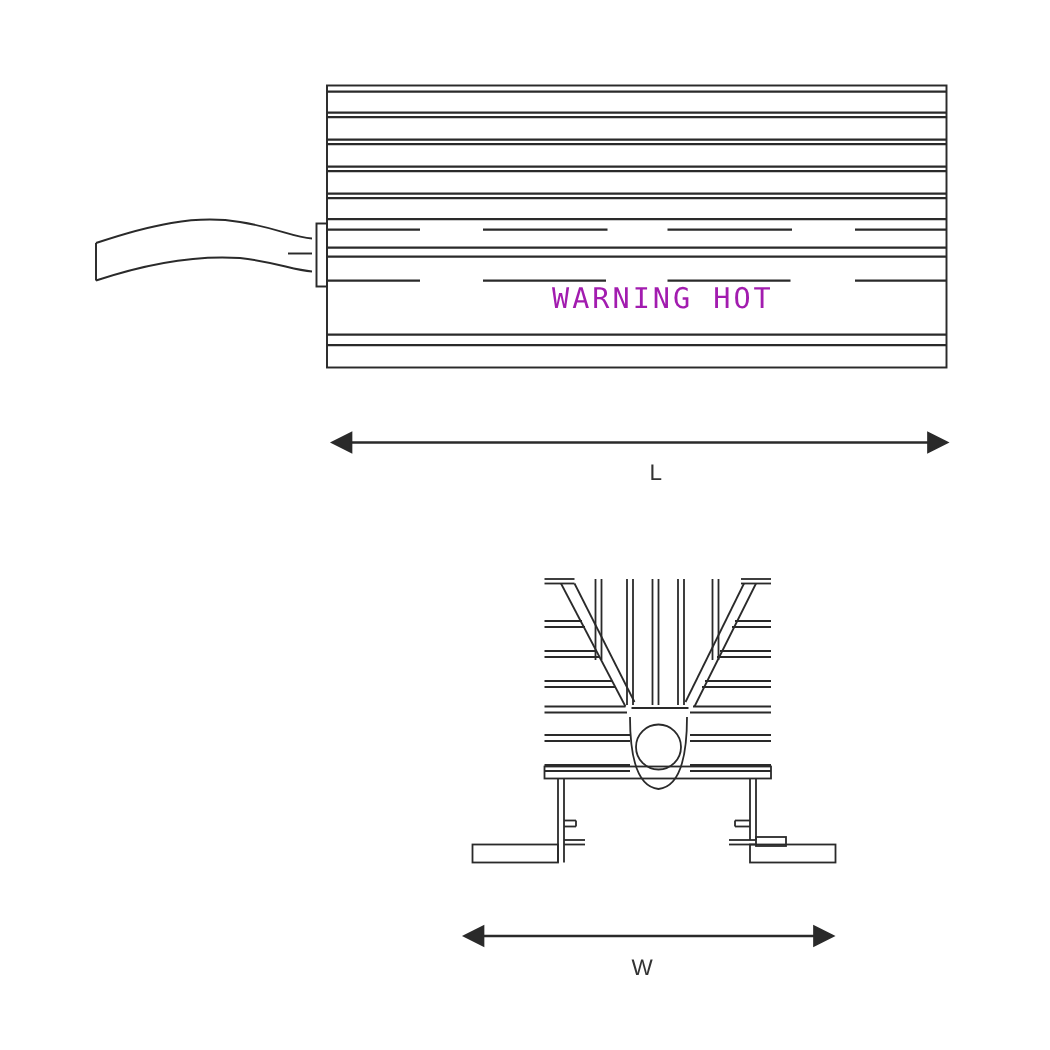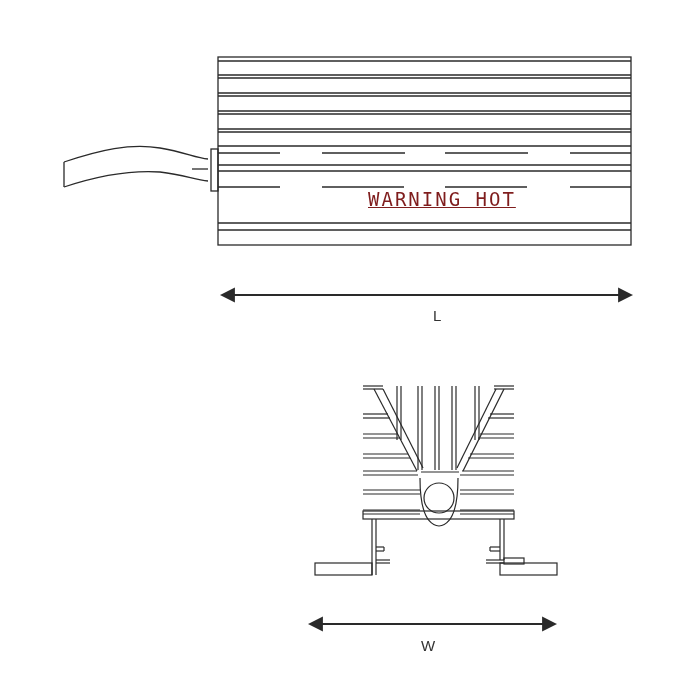--- a/index.html
+++ b/index.html
@@ -1,19 +1,19 @@
 <!DOCTYPE html>
 <html><head>
 <meta charset="utf-8">
 <style>
   html, body { margin:0; padding:0; background:#ffffff; }
   body { width:700px; height:700px; position:relative; overflow:hidden; font-family:"DejaVu Sans", sans-serif; }
   svg { position:absolute; left:0; top:0; }
   .lbl { position:absolute; font-family:"Liberation Sans", sans-serif; color:#333; }
-  .warn { position:absolute; font-family:"DejaVu Sans Mono", monospace; color:#7f1d1d; letter-spacing:2px; font-weight:normal;text-decoration:underline; }
+  .warn { position:absolute; font-family:"DejaVu Sans Mono", monospace; color:#a21caf; letter-spacing:2px; font-weight:normal; }
 </style>
 </head>
 <body>
 
 <svg width="700" height="700" viewBox="0 0 700 700">
   <g stroke="#2a2a2a" fill="none" stroke-width="1.3">
 
     <g>
       <path d="M64,162 C100,150 130,143 160,148 C185,152 195,158 208,159"></path>
       <path d="M64,187 C100,175 130,170 160,172 C185,175 195,180 208,181"></path>

